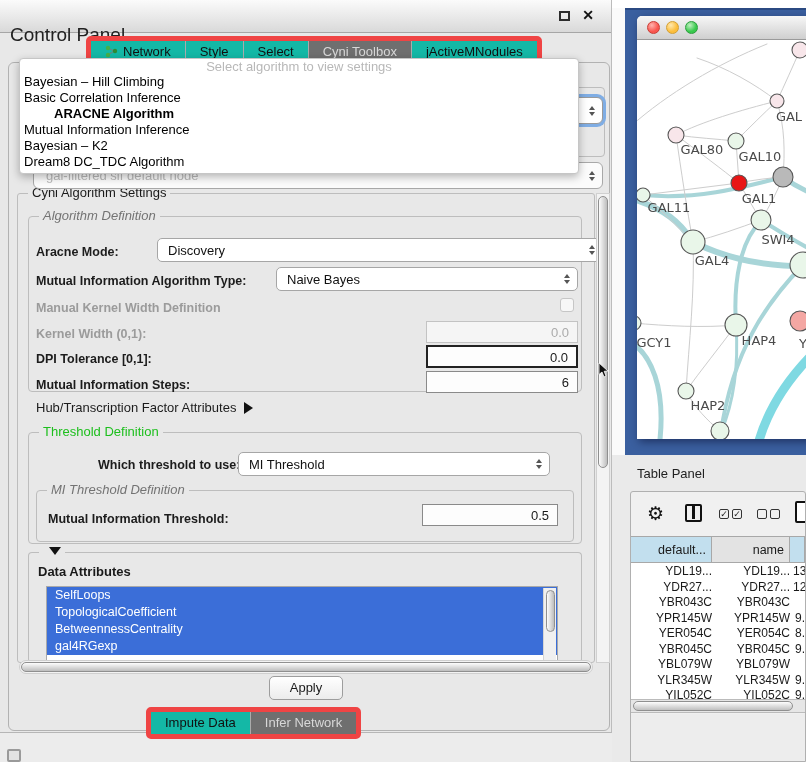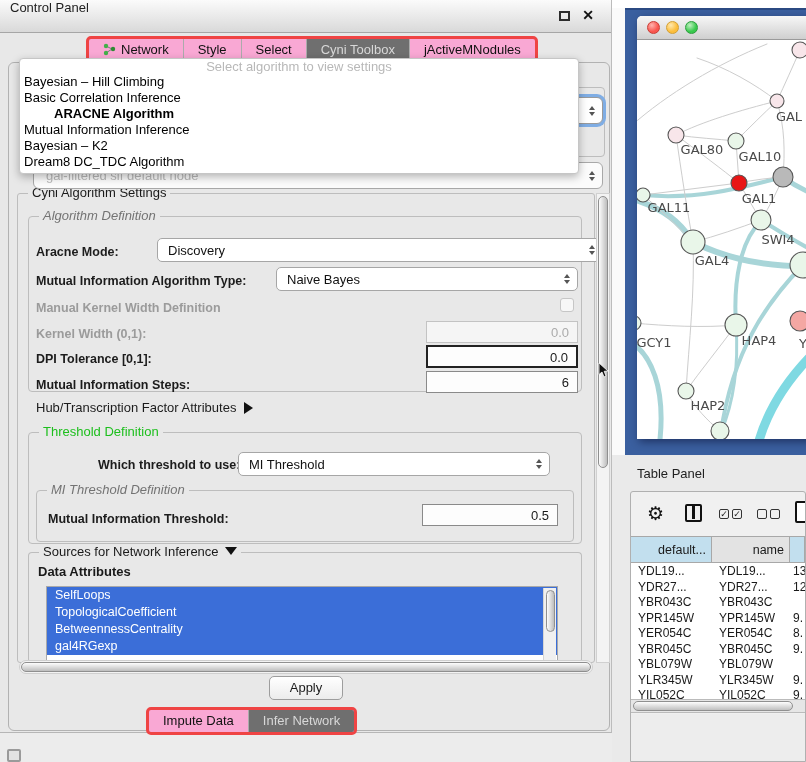--- a/index.html
+++ b/index.html
@@ -2,25 +2,25 @@
 <html><head>
 <meta charset="utf-8">
 <style>
   * { margin:0; padding:0; box-sizing:border-box; }
   html,body { width:806px; height:762px; }
   body { position:relative; background:#ececec; font-family:"Liberation Sans",sans-serif; overflow:hidden; color:#1a1a1a; }
 
   
   .control-panel { position:absolute; left:0; top:0; width:612px; height:733px; background:#e8e8e8; border-right:1px solid #bcbcbc; border-bottom:1px solid #b6b6b6; }
   .titlebar { position:absolute; left:0; top:0; width:100%; height:33px; background:linear-gradient(#fbfbfb,#d9d9d9); border-bottom:1px solid #a6a6a6; }
-  .titlebar .wtitle { position:absolute; left:10px; top:0; font-size:13px; color:#222; }
+  .titlebar .wtitle { position:absolute; left:10px; top:24px; font-size:19px; color:#222; }
   .float-box { position:absolute; right:41px; top:11px; width:11px; height:10px; border:2px solid #2c2c2c; }
   .close-x { position:absolute; right:17px; top:7px; font-size:14px; font-weight:bold; color:#111; }
 
-  .seg { display:flex; border:3px solid #ef4444; border-radius:5px; background:#f9a8d4; overflow:hidden;align-items:flex-end; }
+  .seg { display:flex; border:5px solid #ef4444; border-radius:5px; background:#14b8a6; overflow:hidden;align-items:flex-end; }
   .seg .tab { padding:3px 14px 4px; font-size:13px; color:#111; border-left:1px solid #ababab; white-space:nowrap; display:flex; align-items:center; gap:5px; }
   .seg .tab:first-child { border-left:none; }
   .seg .tab.sel { background:#6f6f6f; color:#d8d8d8; }
   .tabbar-top { position:absolute; left:86px; top:36px; }
   .tabbar-bottom { position:absolute; left:146px; top:707px; z-index:6; }
 
   .content-panel { position:absolute; left:8px; top:62px; width:602px; height:669px; background:#e8e8e8; border:1px solid #b2b2b2; border-radius:6px; }
 
   
   .inference-group { position:absolute; left:12px; top:24px; width:584px; height:70px; border:1px solid #bdbdbd; border-radius:4px; z-index:1; }
@@ -89,21 +89,21 @@
   .gear { position:absolute; left:16px; top:10px; font-size:19px; color:#111; font-family:"DejaVu Sans",sans-serif; }
   .cols-icon { position:absolute; left:54px; top:12px; width:17px; height:18px; border:2.5px solid #111; border-radius:2px; }
   .cols-icon::after { content:""; position:absolute; left:5px; top:0; width:2.5px; height:13px; background:#111; }
   .cb { position:absolute; width:10px; height:10px; border:1.5px solid #333; border-radius:2px; font-size:9px; line-height:9px; text-align:center; color:#222; }
   .doc-icon { position:absolute; left:164px; top:9px; width:18px; height:22px; border:2px solid #111; border-radius:2px; background:#fff; }
   .thead { position:absolute; left:0; top:44px; width:100%; height:27px; display:flex; border-top:1px solid #a8a8a8; border-bottom:1px solid #a8a8a8; }
   .th { font-size:12.5px; padding:6px 5px 0 0; text-align:right; border-right:1px solid #a8a8a8; height:100%; }
   .th.hl { background:#c2dfee; }
   .th.plain { background:#e3e3e3; }
   .c1 { width:81px; } .c2 { width:78px; } .c3 { flex:1; }
-  .trows { position:absolute; left:0; top:71px; width:100%; background:#fff; }
+  .trows { position:absolute; left:0; top:71px; width:100%; background:#fff;text-align:right; }
   .trow { display:flex; height:15.5px; }
   .td { font-size:12px; padding:1px 0 0 7px; white-space:nowrap; overflow:hidden; }
   .td.c3 { padding-left:3px; }
   .tp-hscroll { position:absolute; left:0; top:207px; width:100%; height:14px; background:#e6e6e6; border-top:1px solid #bbb; border-bottom:1px solid #bbb; }
   .tp-hscroll .thumb { position:absolute; left:2px; top:1px; right:12px; height:10px; border-radius:5px; background:linear-gradient(#fdfdfd,#c0c0c0); border:1px solid #909090; }
   .tp-below { position:absolute; left:0; top:222px; width:100%; bottom:0; background:#ededed; }
 
   .cursor { position:absolute; left:598px; top:362px; z-index:50; }
 </style>
 </head>
@@ -217,21 +217,21 @@
             <i class="dn"></i>
           </span>
       </div>
       <div class="group" style="left:18px;top:296px;width:538px;height:52px;">
         <span class="gtitle blue">MI Threshold Definition</span>
       </div>
       <span class="lbl" style="left:30px;top:318px;">Mutual Information Threshold:</span>
       <div class="field" style="left:404px;top:310px;width:136px;">0.5</div>
 
       <div class="group" style="left:10px;top:358px;width:554px;height:111px;border-bottom:none;">
-        <span class="gtitle"><span>Sources for Network Inference</span><span class="tri-down"></span></span>
+        <span class="gtitle"><span class="tri-down"></span></span>
       </div>
       <span class="attr-title">Data Attributes</span>
       <div class="listbox">
         <div id="attr-list">
             <div class="attr-item" style="background: rgb(59, 110, 216);">SelfLoops</div>
             <div class="attr-item" style="background: rgb(59, 110, 216);">TopologicalCoefficient</div>
             <div class="attr-item" style="background: rgb(59, 110, 216);">BetweennessCentrality</div>
             <div class="attr-item" style="background: rgb(59, 110, 216);">gal4RGexp</div>
           </div>
         <div class="list-scroll">

